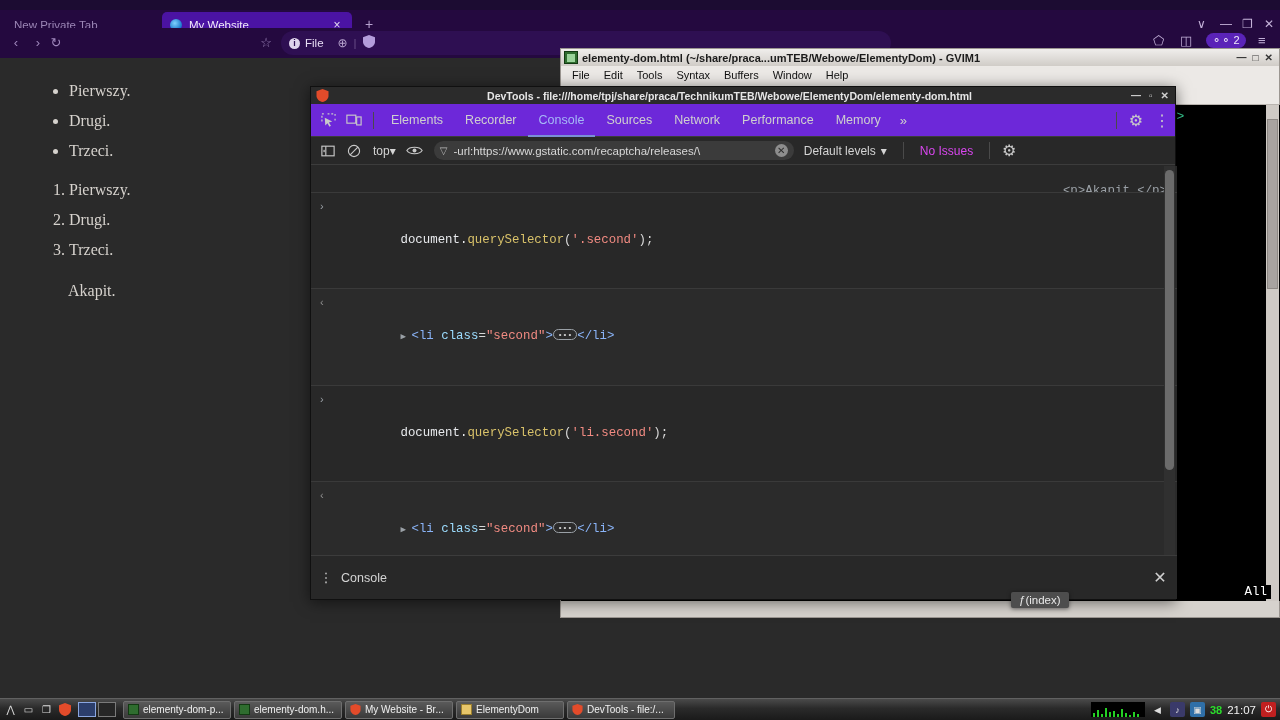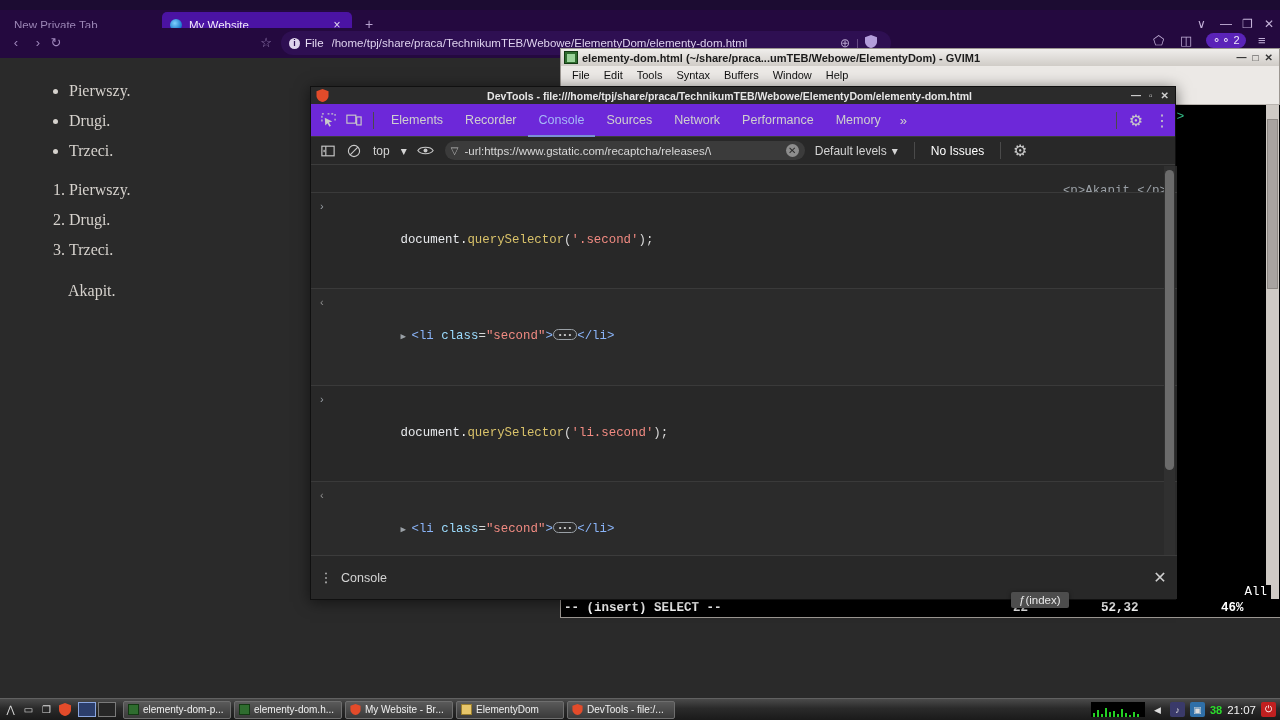--- a/index.html
+++ b/index.html
@@ -102,30 +102,30 @@
       color:#c9c9c9; }
   .dt-vsep{ width:1px; height:17px; background:#4a4a4a; margin:0 6px; }
   .dt-tab{ padding:0 11px; height:33px; display:flex; align-items:center;
       font-size:12.5px; color:#cfcfcf; }
   .dt-tab.active{ color:#a6b8f7; box-shadow:inset 0 -2px 0 #7a8fd6; }
   .dt-more{ color:#cfcfcf; font-size:13px; padding:0 8px; }
   .dt-tabbar .spacer{ flex:1 1 auto; }
 
   .dt-filterbar{ height:28px; background:#282828; display:flex; align-items:center;
       border-bottom:1px solid #3c3c3c; padding-left:4px; }
-  .dt-ctx{ font-size:12px; color:#d4d4d4; padding:0 6px; display:flex; align-items:center; gap:11px; }
+  .dt-ctx{ font-size:12px; color:#d4d4d4; padding:0 6px; display:flex; align-items:center; gap:0; }
   .dt-filterbox{ flex:0 0 360px; height:19px; background:#3b3b3b; border-radius:10px;
       display:flex; align-items:center; padding:0 6px; margin-left:6px;
       font-size:11.5px; color:#d8d8d8; overflow:hidden; }
   .dt-filterbox .funnel{ margin-right:6px; color:#b9b9b9; font-size:10px; }
   .dt-filterbox .txt{ flex:1 1 auto; white-space:nowrap; overflow:hidden; }
   .dt-clear{ width:13px; height:13px; border-radius:50%; background:#8d8d8d; color:#2b2b2b;
       font-size:10px; line-height:13px; text-align:center; flex:0 0 13px; }
   .dt-levels{ font-size:12px; color:#d4d4d4; padding:0 10px; display:flex; align-items:center; gap:5px; }
-  .dt-issues{ font-size:12px; color:#ffffff; padding:0 10px; }
+  .dt-issues{ font-size:12px; color:#d946ef; padding:0 10px; }
 
   .dt-console{ position:absolute; left:0; top:79px; width:866px; height:391px;
       background:#282828; overflow:hidden; }
   .msgrow{ position:relative; min-height:27px; border-bottom:1px solid #3a3a3a;
       padding:5px 10px 5px 30px;
       font-family:"Liberation Mono", monospace; font-size:12.4px; line-height:17px; color:#d8d8d8;
       white-space:pre; }
   .msgrow .gut{ position:absolute; left:9px; top:5px; color:#8f8f8f; font-size:11px;
       font-family:"Liberation Sans", sans-serif; }
   .msgrow.inp .gut{ color:#9aa0a6; }
@@ -207,21 +207,20 @@
     <div class="br-navbar">
       <div class="br-nav-ico" style="left:6px">‹</div>
       <div class="br-nav-ico" style="left:28px">›</div>
       <div class="br-nav-ico" style="left:46px">↻</div>
       <div class="br-nav-ico" style="left:256px">☆</div>
     </div>
 
     <div class="br-url">
       <span class="lockdot">i</span>
       <span class="scheme">File</span>
-      <span class="path">/home/tpj/share/praca/TechnikumTEB/Webowe/ElementyDom/elementy-dom.html</span>
       <span class="zoomico">⊕</span>
       <span class="sep">|</span>
       <span class="zoomico">
         <svg width="12" height="13" viewBox="0 0 12 13">
           <path d="M6 0 L12 2.2 V7 C12 10 9 12.4 6 13 C3 12.4 0 10 0 7 V2.2 Z" fill="#b39ddb"></path>
         </svg>
       </span>
     </div>
     <div class="br-right-ico" style="left:1153px">⬠</div>
     <div class="br-right-ico" style="left:1180px">◫</div>
@@ -296,26 +295,20 @@
 document.getElementsByTagName('li');
 document.querySelectorAll('li');
 - pole "length" -&gt; ile elementow
 - metoda .item(...) -&gt; pobranie elementu</pre>
       <pre class="gv-text" style="left:600px; top:3px; color:#3ad69a;">0"&gt;</pre>
       <div class="gv-scroll">
         <div class="thumb"></div>
       </div>
     </div>
     <div class="gv-ruler">All</div>
-    <div class="gv-status">
-      <span class="mode">-- (insert) SELECT --</span>
-      <span class="n1">22</span>
-      <span class="n2">52,32</span>
-      <span class="n3">46%</span>
-    </div>
   </div>
 
   <div id="devtools">
 
     <div class="dt-title">
       <svg class="dt-brave" viewBox="0 0 12 13">
         <path d="M6 0 L12 2.2 V7 C12 10 9 12.4 6 13 C3 12.4 0 10 0 7 V2.2 Z" fill="#e34b2a"></path>
       </svg>
       <span class="dt-title-text">DevTools - file:///home/tpj/share/praca/TechnikumTEB/Webowe/ElementyDom/elementy-dom.html</span>
       <span class="dt-wc">—</span>

